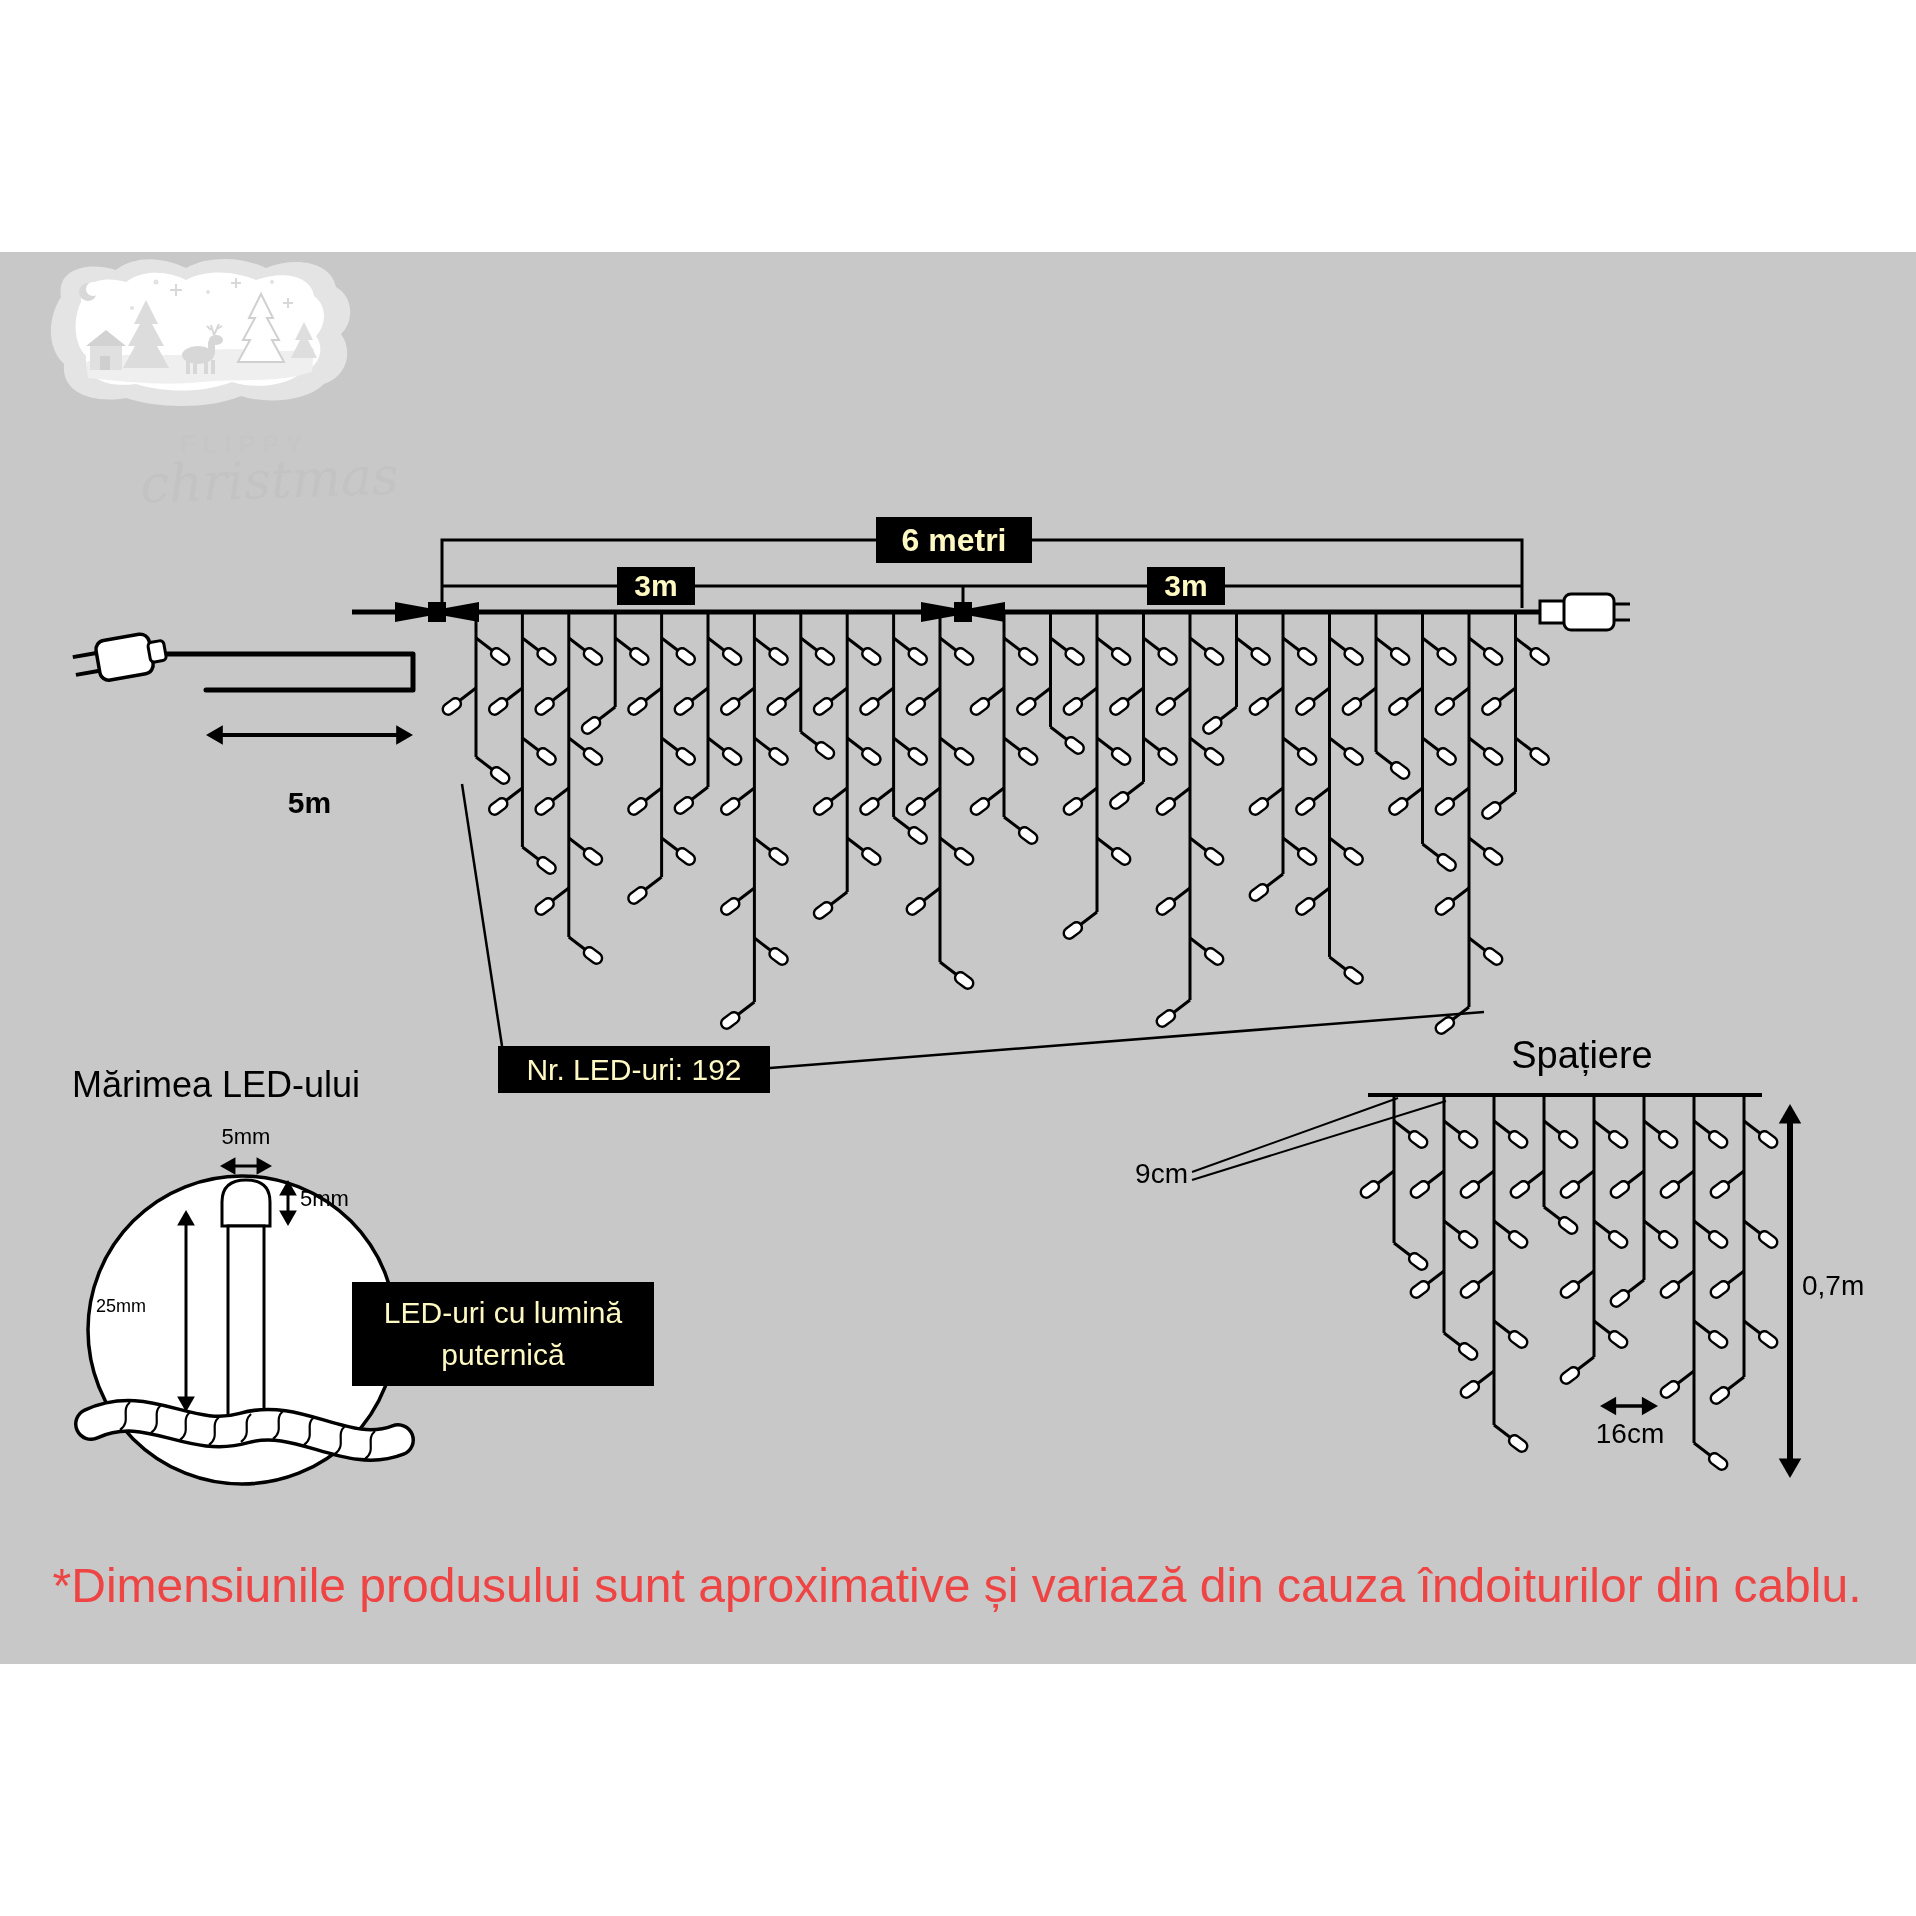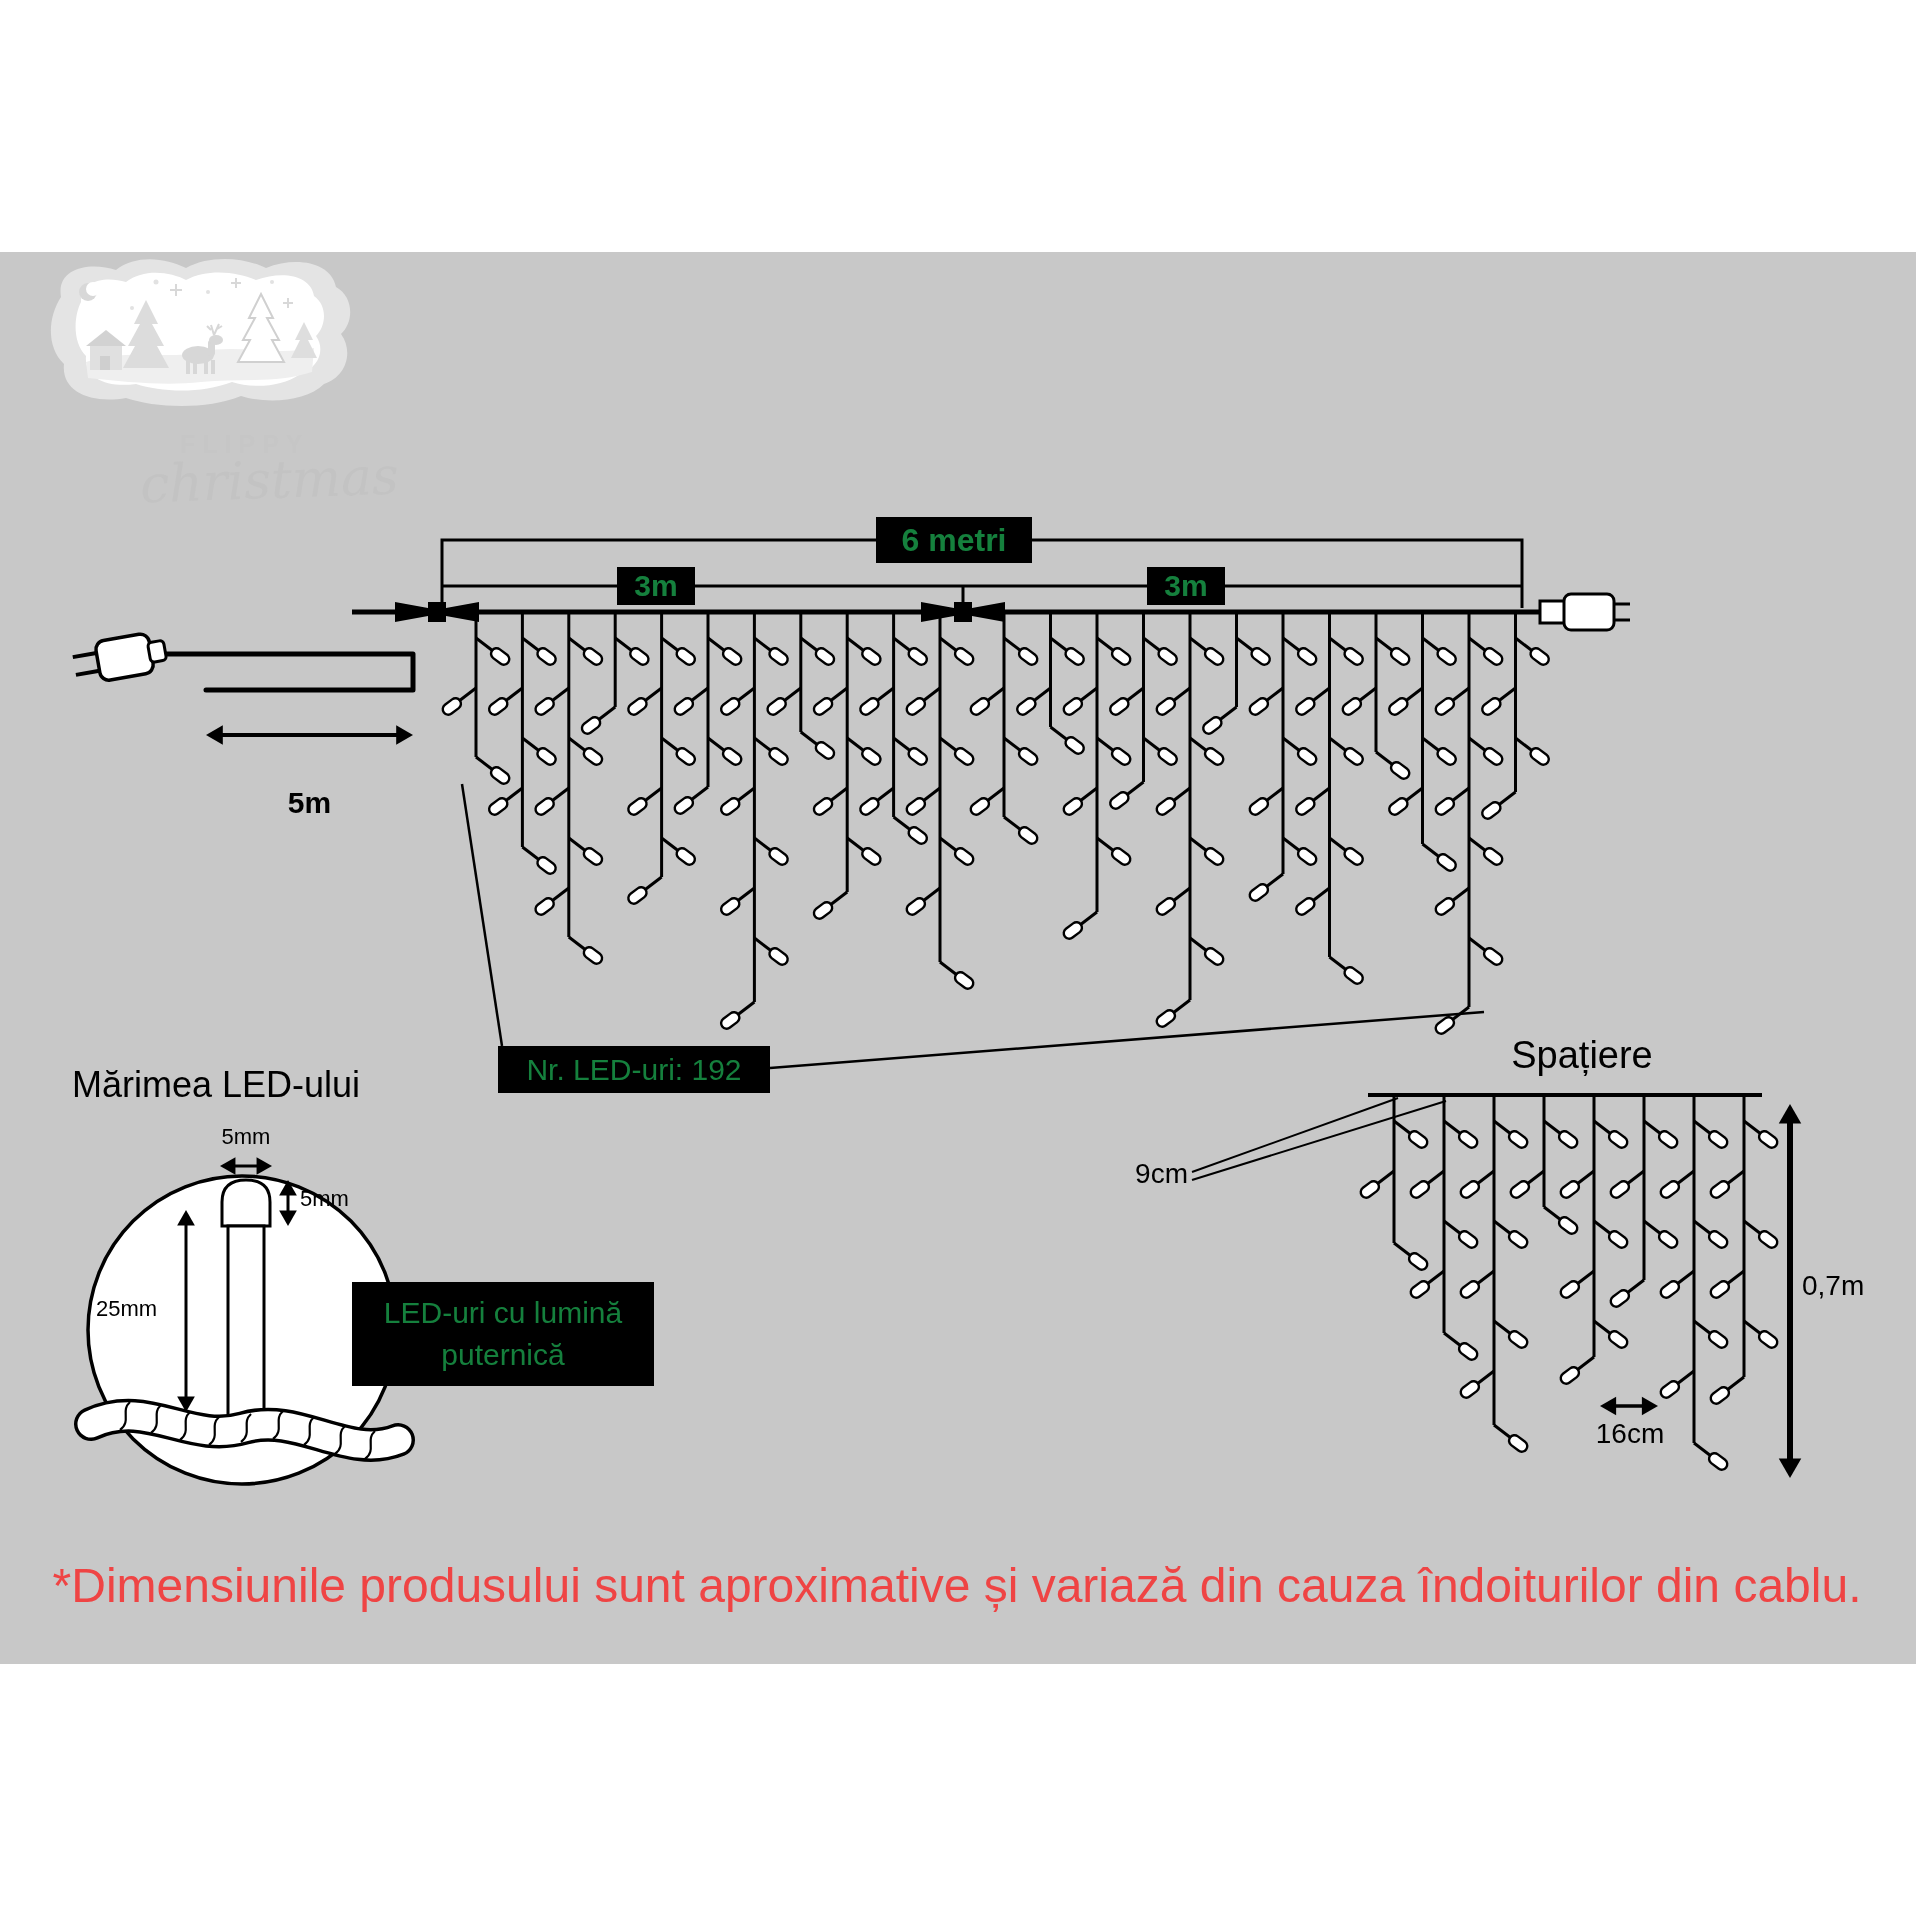--- a/index.html
+++ b/index.html
@@ -3,33 +3,33 @@
 <meta charset="utf-8">
 <style>
   html,body{margin:0;padding:0;background:#fff;}
   #stage{position:relative;width:1916px;height:1916px;background:#fff;overflow:hidden;
          font-family:"Liberation Sans",sans-serif;color:#000;}
   .band{position:absolute;left:0;width:100%;}
   #band-main{top:252px;height:1412px;background:#c8c8c8;z-index:1;}
   svg.layer{position:absolute;left:0;top:0;z-index:2;}
   .label{position:absolute;z-index:3;white-space:nowrap;}
   .center{text-align:center;}
-  .blackbox{position:absolute;z-index:3;background:#000;color:#15803d;text-align:center;}
+  .blackbox{position:absolute;z-index:3;background:#000;color:#fef9c3;text-align:center;}
   #page-title{left:0;right:0;top:392px;font-size:74px;font-weight:bold;}
   #box-6m{left:876px;top:517px;width:156px;height:46px;line-height:46px;font-size:32px;font-weight:bold;}
   #box-3m-left{left:617px;top:567px;width:78px;height:38px;line-height:38px;font-size:30px;font-weight:bold;}
   #box-3m-right{left:1147px;top:567px;width:78px;height:38px;line-height:38px;font-size:30px;font-weight:bold;}
   #box-connect{left:1618px;top:556px;width:192px;padding:12px 4px;font-size:29px;line-height:1.32;}
   #box-ledcount{left:498px;top:1046px;width:272px;height:47px;line-height:47px;font-size:30px;}
   #box-lednote{left:352px;top:1282px;width:286px;padding:10px 8px;font-size:30px;line-height:1.4;}
   #label-5m{left:206px;top:750px;width:207px;font-size:30px;font-weight:700;margin-top:36px;}
   #led-size-title{left:72px;top:1064px;font-size:36px;}
   #label-bulb-w{left:218px;top:1124px;width:56px;font-size:22px;}
   #label-bulb-h{left:300px;top:1186px;font-size:22px;}
-  #label-bulb-l{left:96px;top:1296px;font-size:22px;}
+  #label-bulb-l{left:96px;top:1296px;font-size:18px;}
   #spacing-title{left:1462px;top:1034px;width:240px;font-size:38px;}
   #label-9cm{left:1110px;top:1158px;width:78px;font-size:28px;text-align:right;}
   #label-16cm{left:1582px;top:1418px;width:96px;font-size:28px;}
   #label-07m{left:1802px;top:1270px;font-size:28px;}
   #disclaimer{left:0;right:2px;top:1558px;font-size:48px;color:#ef4444;}
   #brand-flippy{left:180px;top:430px;font-size:25px;font-weight:bold;letter-spacing:7px;color:#c6c6c6;}
   #brand-christmas{left:140px;top:450px;font-size:52px;color:#c3c3c3;
                    font-family:"DejaVu Serif",serif;font-style:italic;transform:rotate(-2deg);}
 </style>
 </head>

